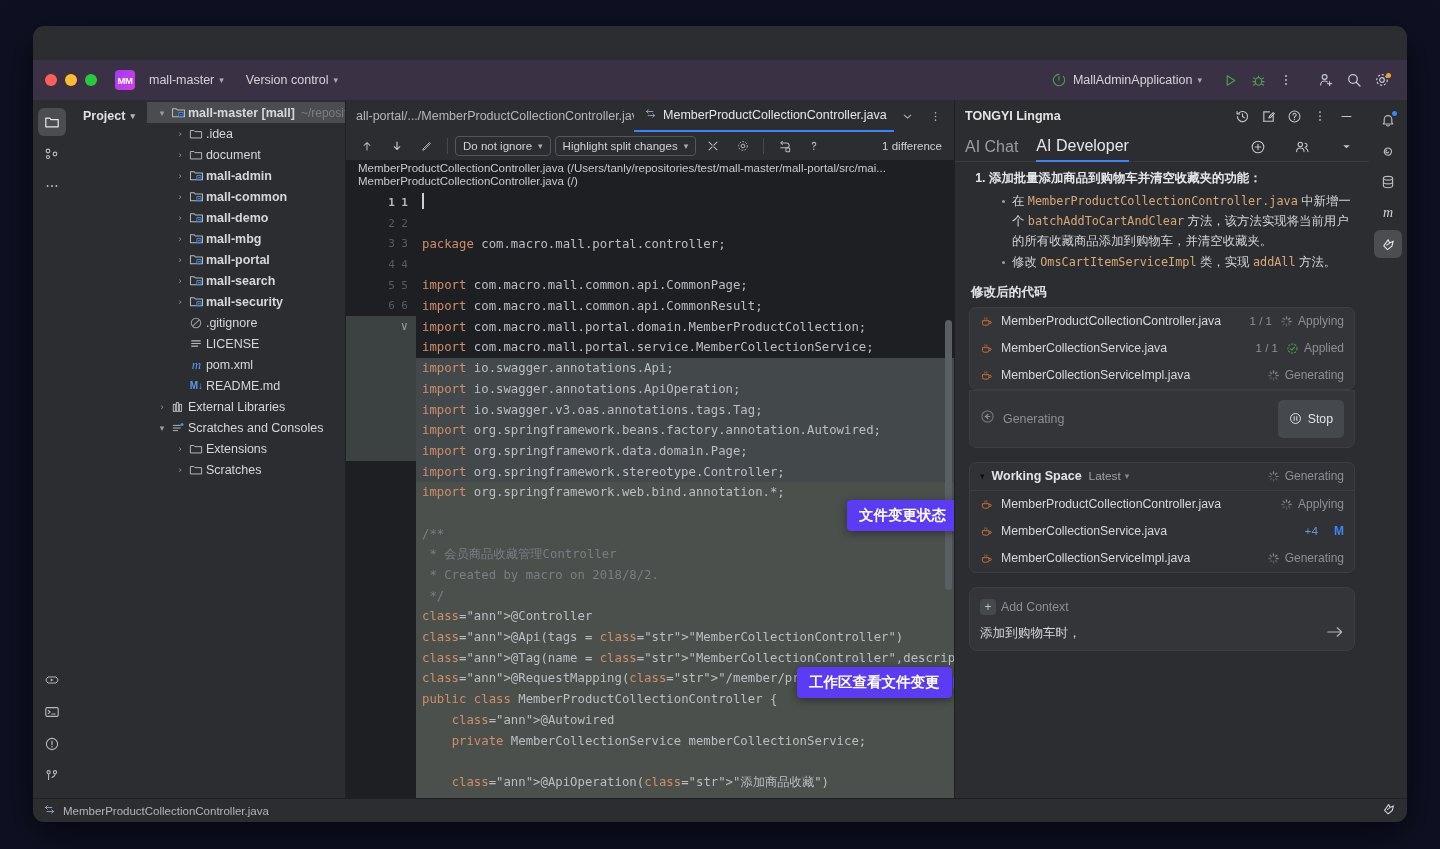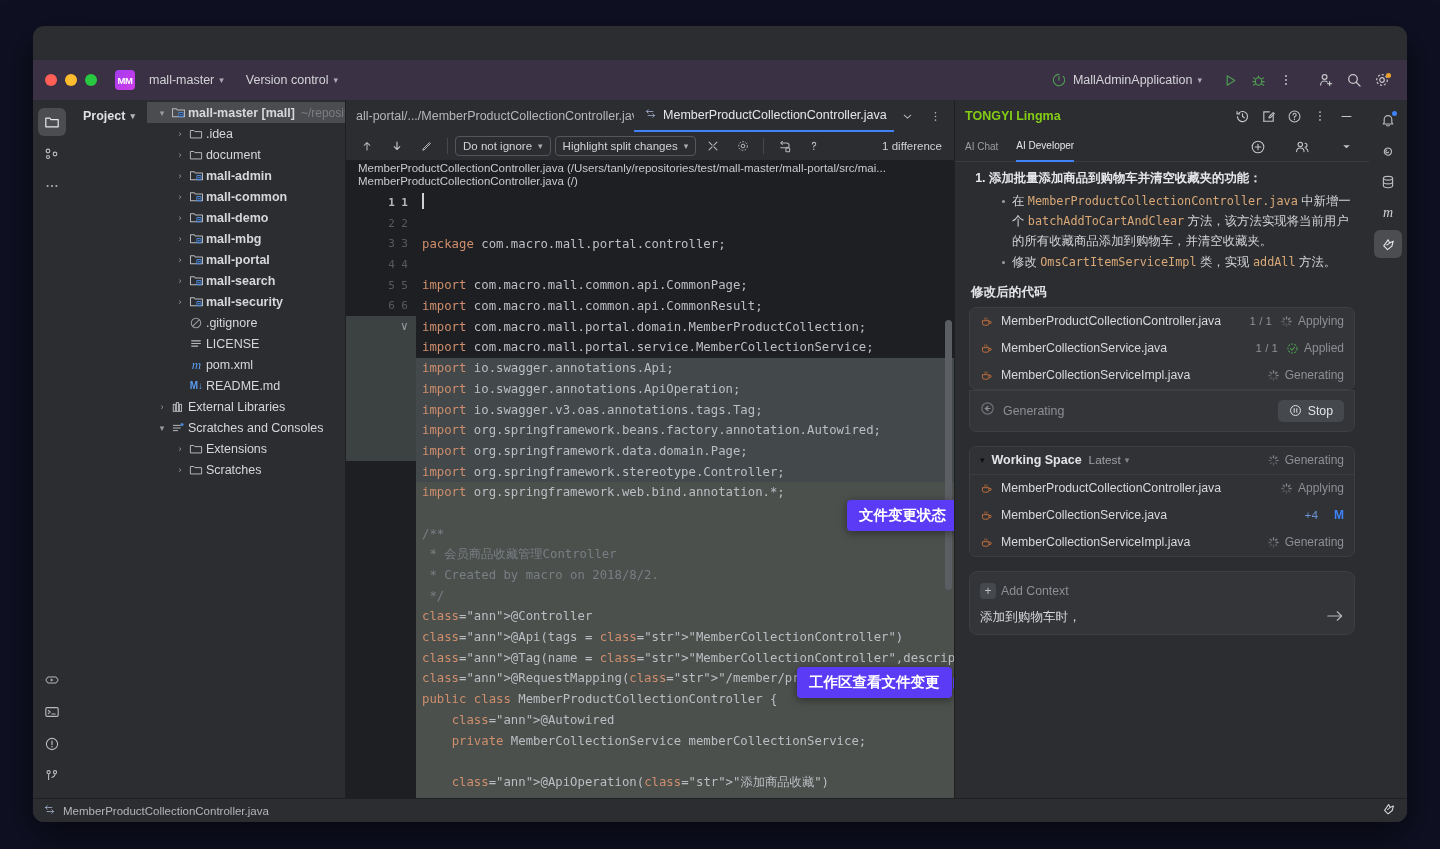--- a/index.html
+++ b/index.html
@@ -173,33 +173,33 @@
     margin-top: -6px; border: 6px solid transparent; border-left-color: #5b3bf5;
     border-right-width: 0;
   }
   
   .ai {
     width: 415px; flex: 0 0 415px; background: #2b2d30;
     display: flex; flex-direction: column; border-left: 1px solid #1f2022;
   }
   .ai-head {
     height: 32px; flex: 0 0 32px; display: flex; align-items: center;
-    padding: 8px 10px; color: #84cc16; font-size: 12.5px; font-weight: bold;
+    padding: 8px 10px; color: #e5e5e5; font-size: 12.5px; font-weight: bold;
   }
   .ai-head .sp { flex: 1; }
   .bell-dot {
     position: absolute; top: 5px; right: 5px; width: 5px; height: 5px;
     border-radius: 50%; background: #3f83f8;
   }
   .ai-tabs {
     height: 30px; flex: 0 0 30px; display: flex; align-items: center;
     padding: 0 10px; gap: 18px; border-bottom: 1px solid #393b40;
   }
   .ai-tab {
-    font-size: 10px; color: #9b9da1; height: 30px;
+    font-size: 16px; color: #9b9da1; height: 30px;
     display: flex; align-items: center; cursor: default;
   }
   .ai-tab.active { color: #e6e6e8; border-bottom: 2px solid #3f83f8; }
   .ai-tabs .sp { flex: 1; }
   .ai-scroll { flex: 1; overflow: hidden; position: relative; padding: 6px 0 0; }
   .msg { padding: 0 14px 0 16px; color: #d8d9dc; font-size: 12.4px; line-height: 1.62; }
   .msg ol { margin: 0 0 0 18px; }
   .msg ol > li { font-weight: bold; color: #e6e7e9; }
   .msg ul { margin: 3px 0 0 12px; list-style: none; }
   .msg ul > li { position: relative; padding-left: 11px; font-weight: normal; color: #d2d3d6; margin-bottom: 1px; }
@@ -225,21 +225,21 @@
     margin: 0 14px; margin-top: 0; padding: 9px 10px;
     display: flex; align-items: center;
     border-top: 1px solid #3c3e42;
     background: #333538; border-radius: 0 0 7px 7px;
     border-left: 1px solid #3c3e42; border-right: 1px solid #3c3e42;
     border-bottom: 1px solid #3c3e42;
   }
   .gen-txt { color: #8d8f94; font-size: 12.4px; margin-left: 8px; flex: 1; }
   .stopbtn {
     display: flex; align-items: center; gap: 6px;
-    background: #45484d; border-radius: 5px; padding: 4px 11px;
+    background: #45484d; border-radius: 5px; padding: 12px 11px;
     color: #e2e3e5; font-size: 12.3px; cursor: default;
   }
   .ws {
     margin: 14px 14px 0; background: #303236; border-radius: 7px;
     border: 1px solid #3c3e42; overflow: hidden;
   }
   .ws-head {
     height: 28px; display: flex; align-items: center; gap: 7px;
     padding: 0 10px; border-bottom: 1px solid #3a3c40;
   }

